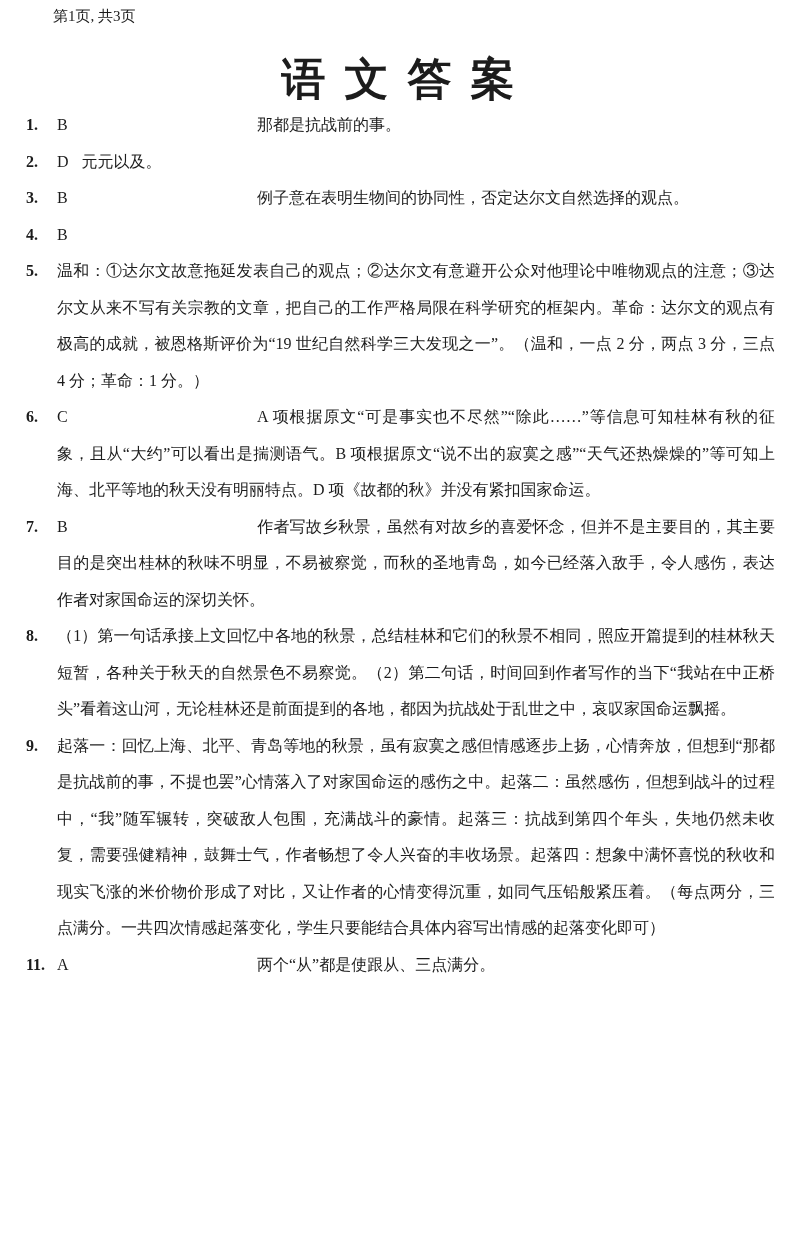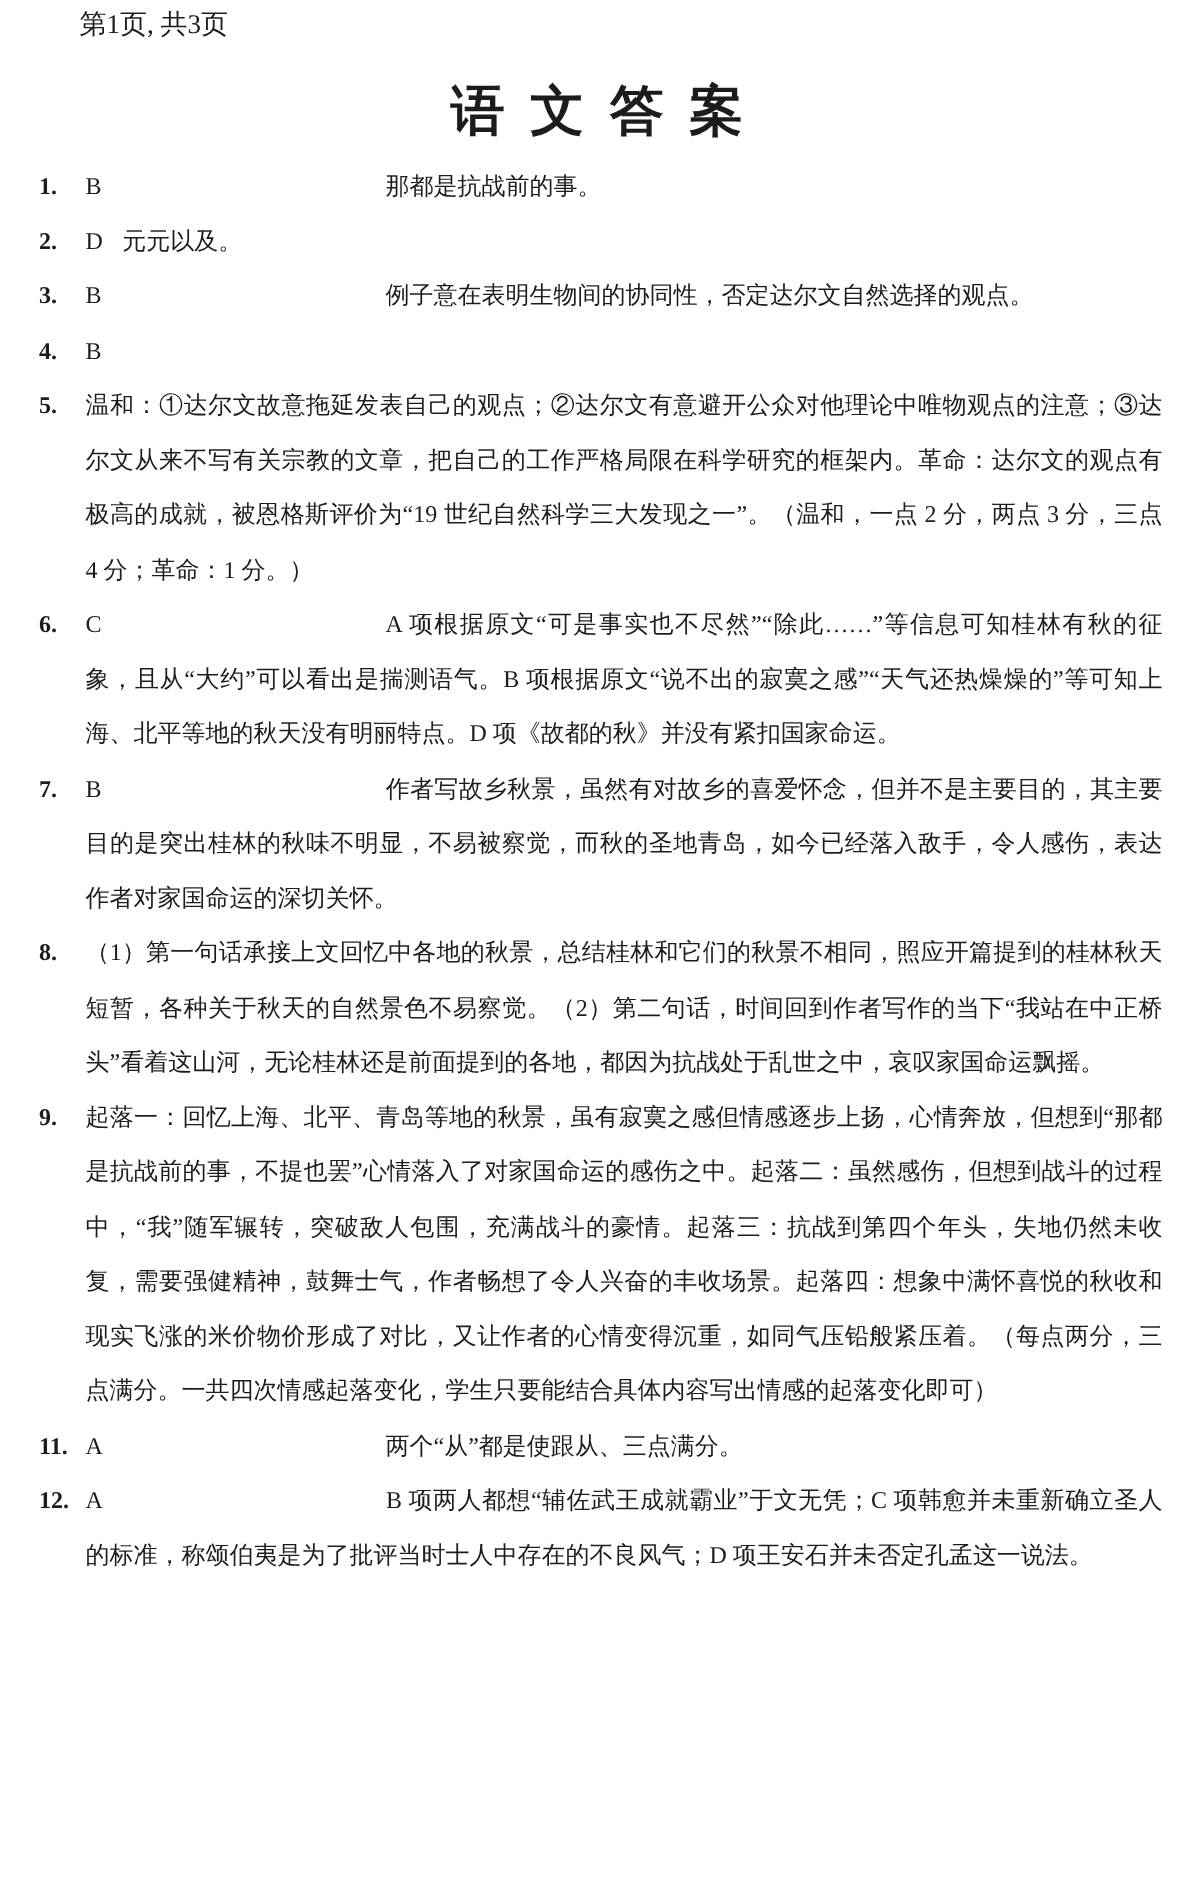--- a/index.html
+++ b/index.html
@@ -13,31 +13,31 @@
     height: 1252px;
     background: #ffffff;
     font-family: "Liberation Serif", "DejaVu Serif", serif;
     color: #1c1c1c;
     overflow: hidden;
   }
   .page-header {
     position: absolute;
     left: 53px;
     top: 6px;
-    font-size: 18px;
+    font-size: 15px;
     line-height: 20px;
   }
   .page-title {
     position: absolute;
     top: 50px;
     left: 0;
     width: 100%;
     margin: 0;
     text-align: center;
-    font-size: 36px;
+    font-size: 44px;
     font-weight: 700;
     letter-spacing: 4px;
   }
   .answer-list {
     position: absolute;
     top: 107px;
     left: 26px;
     width: 749px;
     margin: 0;
     padding: 0;
@@ -114,19 +114,14 @@
       <li class="answer-item">
     <span class="item-number">9.</span>
     
     <span class="answer-text">起落一：回忆上海、北平、青岛等地的秋景，虽有寂寞之感但情感逐步上扬，心情奔放，但想到“那都是抗战前的事，不提也罢”心情落入了对家国命运的感伤之中。起落二：虽然感伤，但想到战斗的过程中，“我”随军辗转，突破敌人包围，充满战斗的豪情。起落三：抗战到第四个年头，失地仍然未收复，需要强健精神，鼓舞士气，作者畅想了令人兴奋的丰收场景。起落四：想象中满怀喜悦的秋收和现实飞涨的米价物价形成了对比，又让作者的心情变得沉重，如同气压铅般紧压着。（每点两分，三点满分。一共四次情感起落变化，学生只要能结合具体内容写出情感的起落变化即可）</span>
   </li>
       <li class="answer-item">
     <span class="item-number">11.</span>
     <span class="answer-letter col">A</span>
     <span class="answer-text">两个“从”都是使跟从、三点满分。</span>
   </li>
-      <li class="answer-item">
-    <span class="item-number">12.</span>
-    <span class="answer-letter col">A</span>
-    <span class="answer-text">B 项两人都想“辅佐武王成就霸业”于文无凭；C 项韩愈并未重新确立圣人的标准，称颂伯夷是为了批评当时士人中存在的不良风气；D 项王安石并未否定孔孟这一说法。</span>
-  </li>
     </ol>
 </div>
 
 </body></html>

